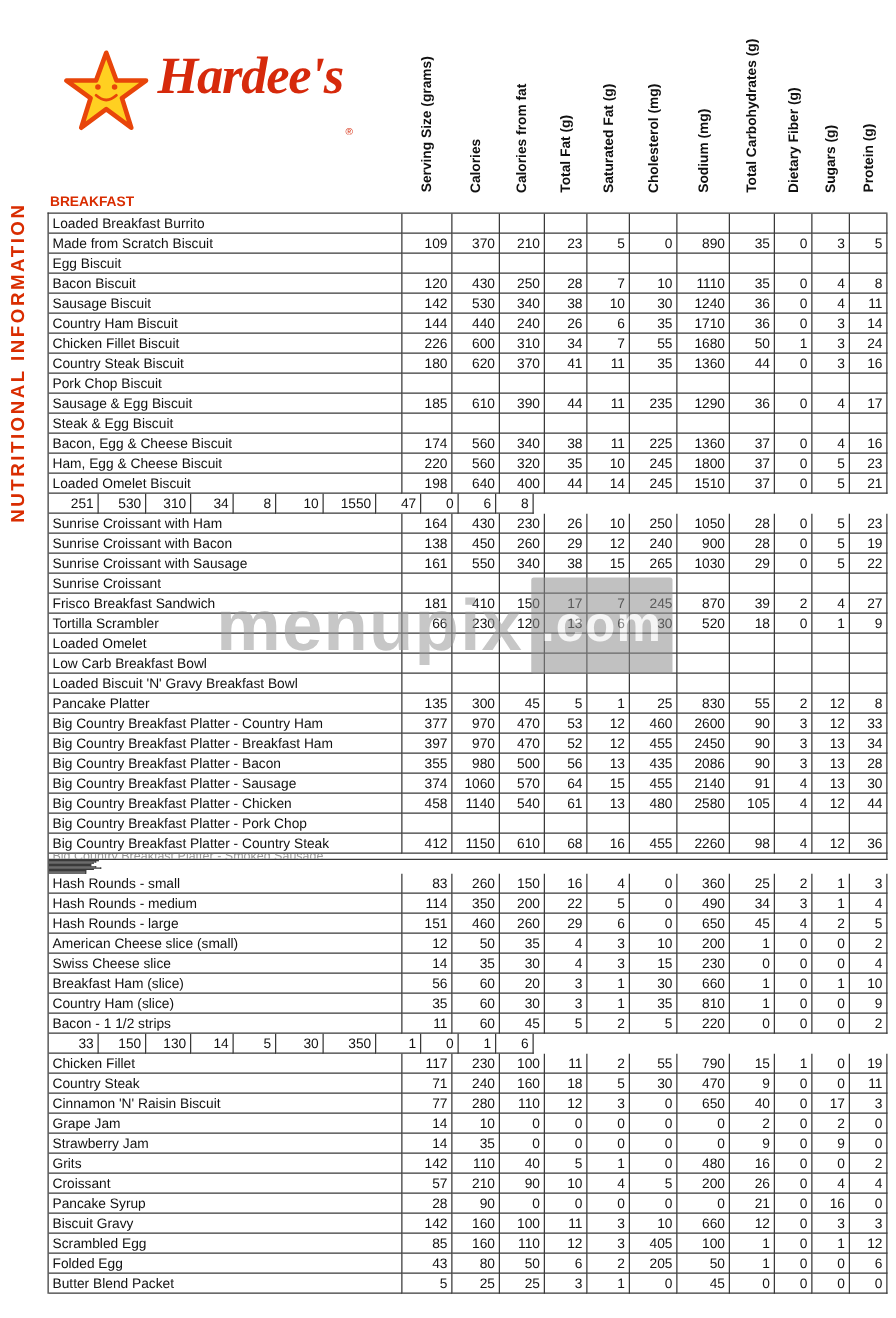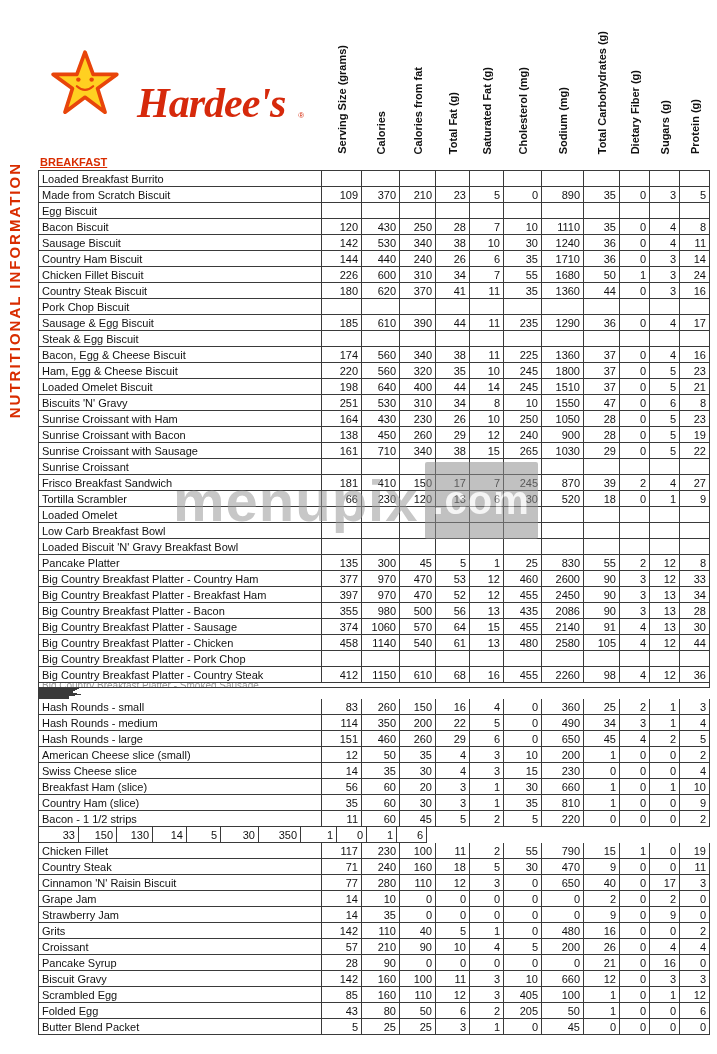--- a/index.html
+++ b/index.html
@@ -14,21 +14,21 @@
 
   
   .vtitle {
     position:absolute; left:6px; top:162px;
     writing-mode:vertical-rl; transform:rotate(180deg);
     font-size:15px; font-weight:bold; letter-spacing:2px;
     color:#d92c00; white-space:nowrap;
   }
 
   
-  .logo { position:absolute; left:48px; top:50px; display:flex; align-items:flex-end;gap:11px; }
+  .logo { position:absolute; left:48px; top:40px; display:flex; align-items:flex-start; }
   .logo svg { width:74px; height:74px; }
   .brand-text {
     font-family:"Liberation Serif", serif;
     font-style:italic; font-weight:bold;
     font-size:42px; color:#d6290b; letter-spacing:-1px;
     margin-left:4px; line-height:1;
   }
   .reg-mark { font-size:8px; color:#d6290b; align-self:flex-end; margin:0 0 4px 2px; }
 
   
@@ -39,21 +39,20 @@
   .hcell { display:flex; align-items:flex-end; justify-content:center; }
   .hcell span {
     writing-mode:vertical-rl; transform:rotate(180deg);
     font-size:11px; font-weight:bold; white-space:nowrap; line-height:1.1;
   }
 
   .section-label {
     height:16px; line-height:16px;
     color:#d92c00; font-weight:bold; font-size:11px;
     padding-left:2px;
-    text-decoration:underline;
   }
 
   .tbody { border-top:1px solid #3a3a3a; border-left:1px solid #3a3a3a; }
   .trow { display:flex; height:16px; font-size:11px; }
   .trow > div {
     border-right:1px solid #3a3a3a; border-bottom:1px solid #3a3a3a;
     display:flex; align-items:center; overflow:hidden; white-space:nowrap;
   }
   .ncell { flex:1; padding-left:3px; }
   .vcell { justify-content:flex-end; padding-right:3px; }
@@ -328,21 +327,20 @@
         <div class="vcell c3">44</div>
         <div class="vcell c4">14</div>
         <div class="vcell c5">245</div>
         <div class="vcell c6">1510</div>
         <div class="vcell c7">37</div>
         <div class="vcell c8">0</div>
         <div class="vcell c9">5</div>
         <div class="vcell c10">21</div>
       </div>
       <div class="trow">
-        <div class="ncell">Biscuits 'N' Gravy</div>
         <div class="vcell c0">251</div>
         <div class="vcell c1">530</div>
         <div class="vcell c2">310</div>
         <div class="vcell c3">34</div>
         <div class="vcell c4">8</div>
         <div class="vcell c5">10</div>
         <div class="vcell c6">1550</div>
         <div class="vcell c7">47</div>
         <div class="vcell c8">0</div>
         <div class="vcell c9">6</div>
@@ -372,21 +370,21 @@
         <div class="vcell c5">240</div>
         <div class="vcell c6">900</div>
         <div class="vcell c7">28</div>
         <div class="vcell c8">0</div>
         <div class="vcell c9">5</div>
         <div class="vcell c10">19</div>
       </div>
       <div class="trow">
         <div class="ncell">Sunrise Croissant with Sausage</div>
         <div class="vcell c0">161</div>
-        <div class="vcell c1">710</div>
+        <div class="vcell c1">550</div>
         <div class="vcell c2">340</div>
         <div class="vcell c3">38</div>
         <div class="vcell c4">15</div>
         <div class="vcell c5">265</div>
         <div class="vcell c6">1030</div>
         <div class="vcell c7">29</div>
         <div class="vcell c8">0</div>
         <div class="vcell c9">5</div>
         <div class="vcell c10">22</div>
       </div>

